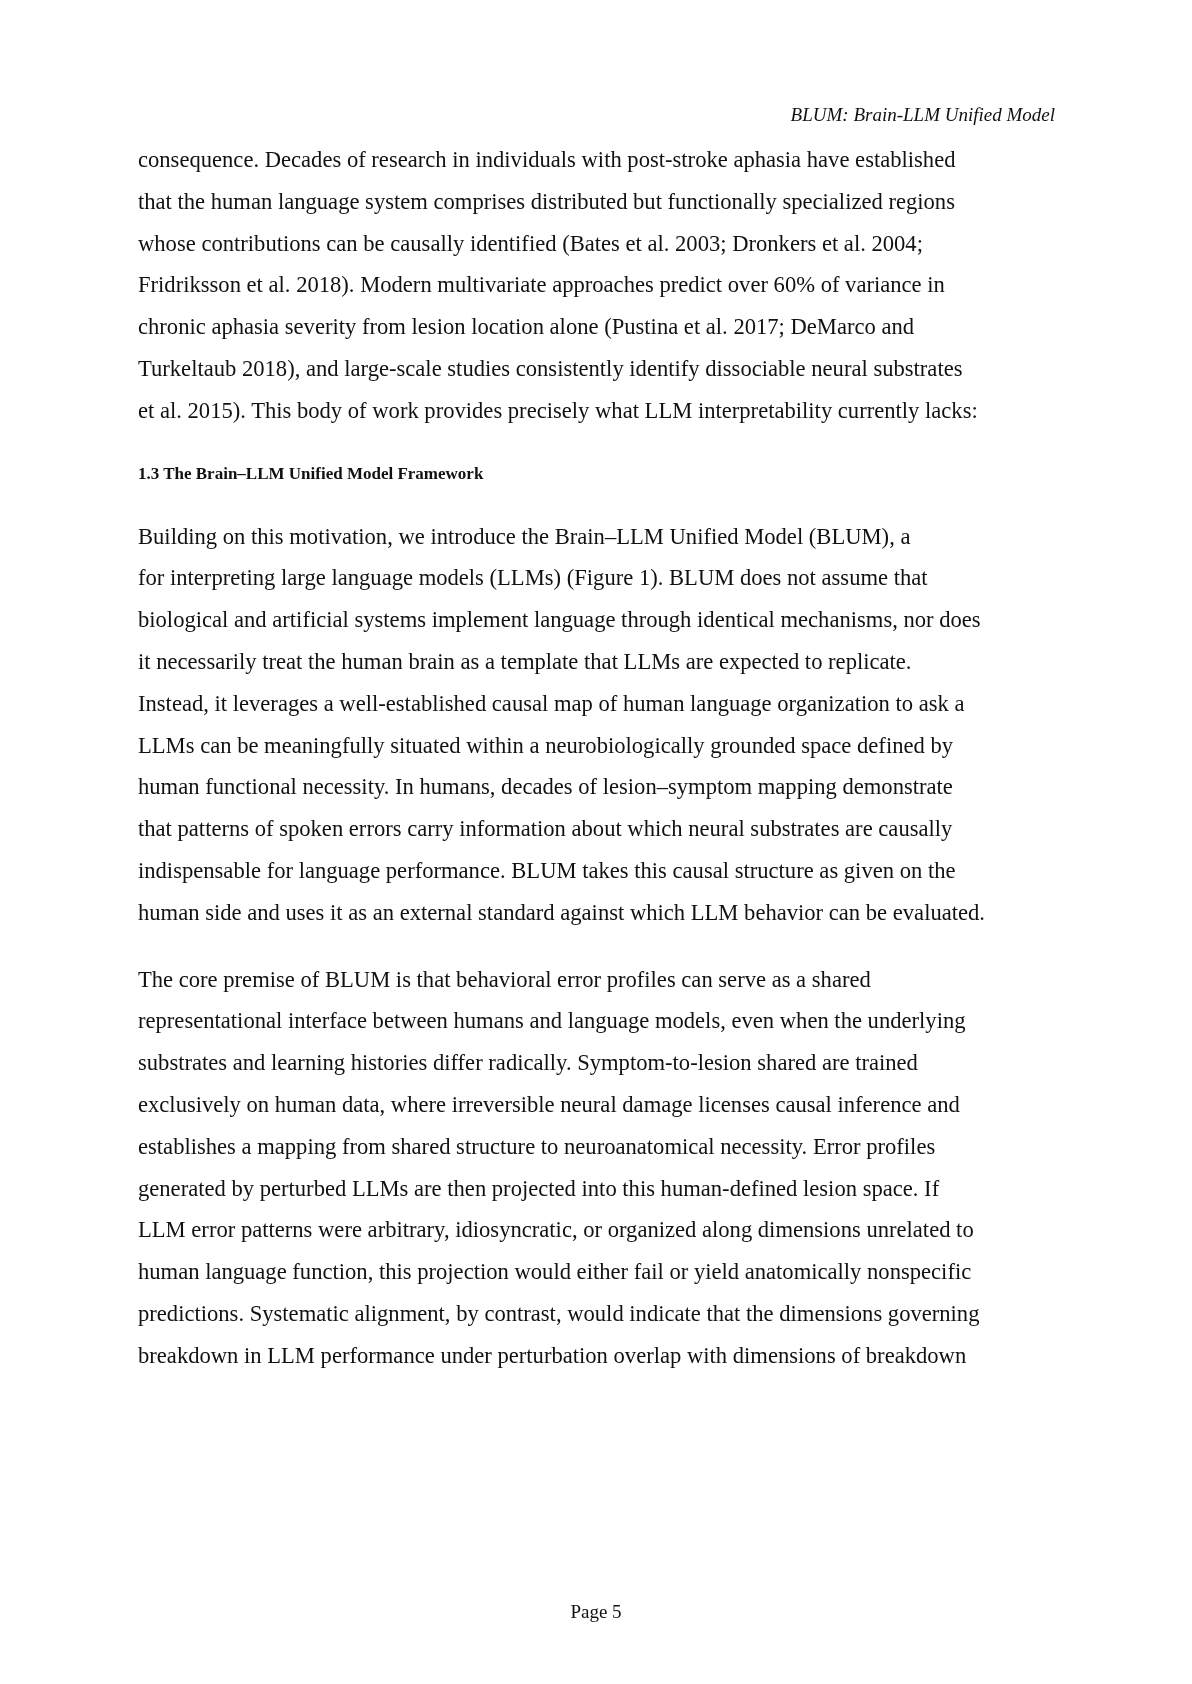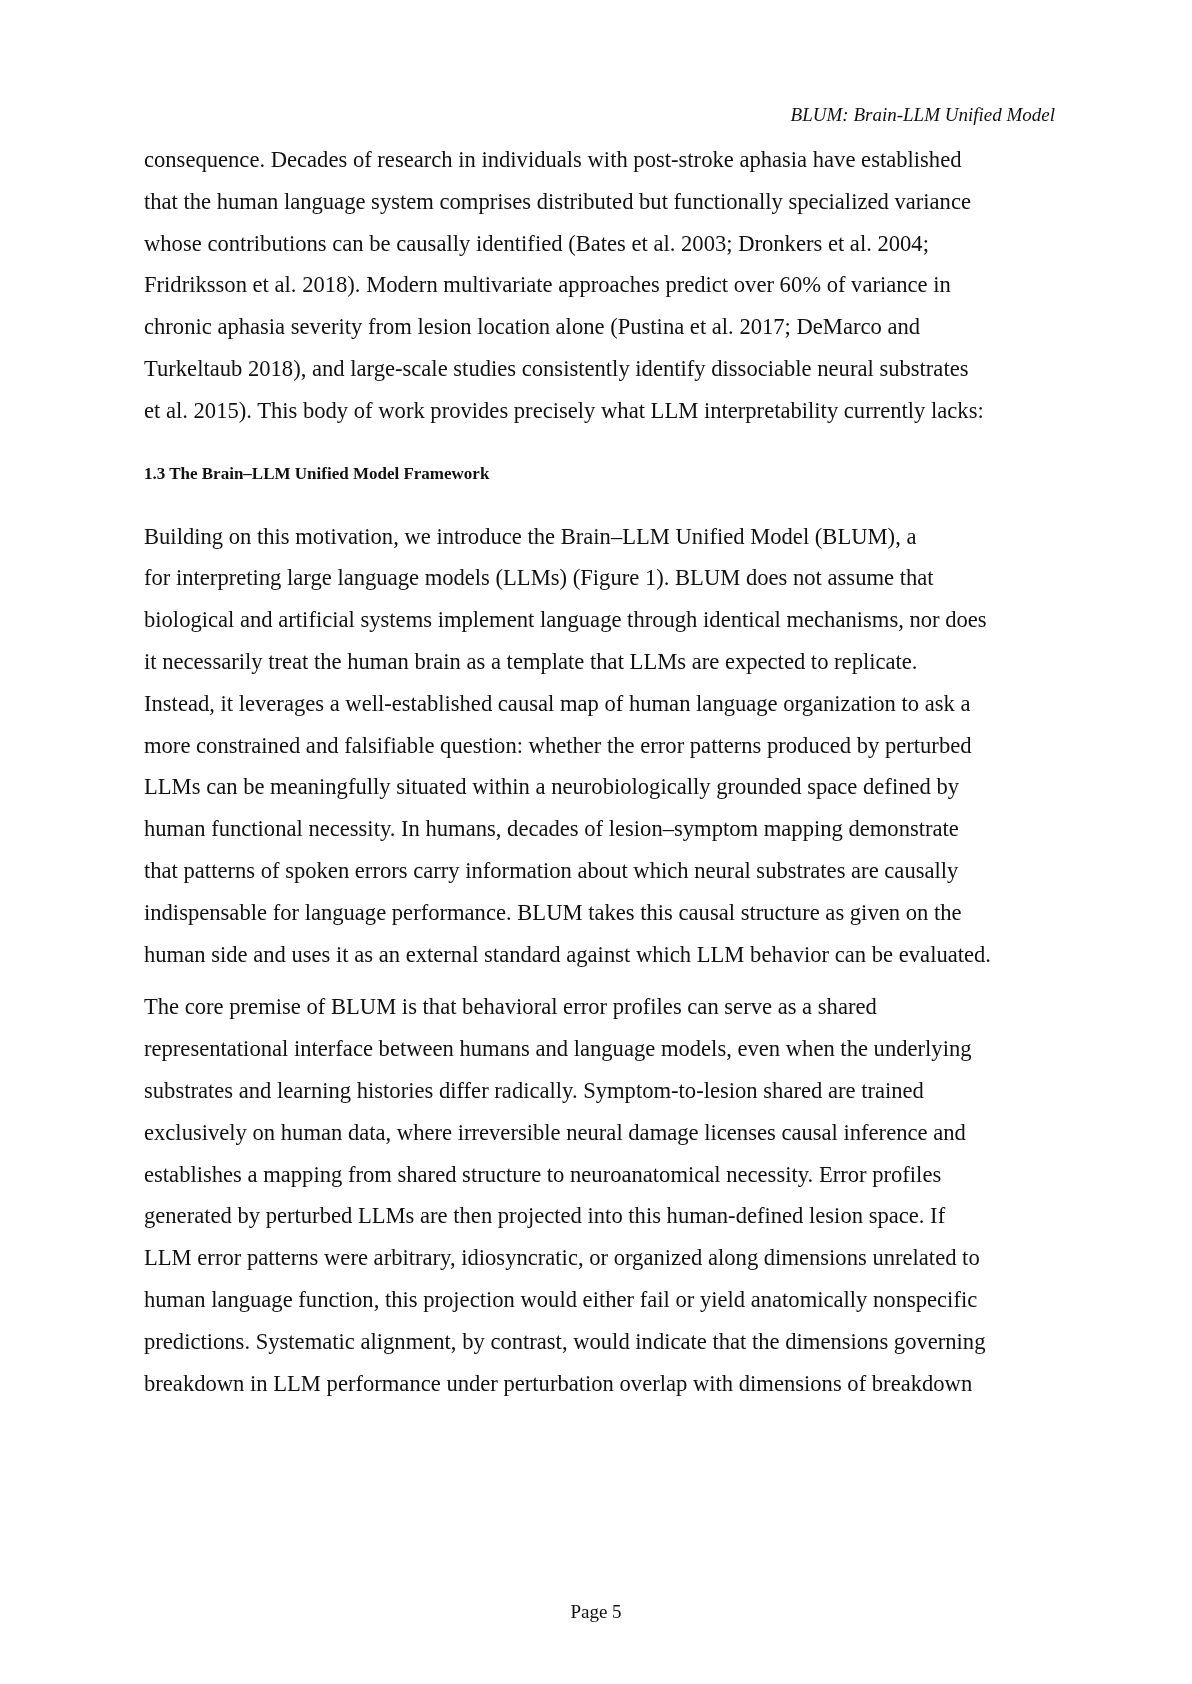--- a/index.html
+++ b/index.html
@@ -19,36 +19,36 @@
       position: absolute;
       top: 68px;
       right: 137px;
       font-size: 19px;
       font-style: italic;
       white-space: nowrap;
       margin-top: 36px;
     }
     .content {
       position: absolute;
-      left: 144px;
+      left: 138px;
       top: 139px;
       width: 915px;
     }
     .line {
       display: block;
       font-size: 22.6px;
       line-height: 41.8px;
       height: 41.8px;
       white-space: nowrap;
     }
     .para {
       margin: 0;
     }
     .para + .para {
-      margin-top: 11px;
+      margin-top: 25px;
     }
     .section-heading {
       font-size: 17px;
       font-weight: bold;
       line-height: 30px;
       margin: 27px 0 27px 0;
       white-space: nowrap;
     }
     .page-number {
       position: absolute;
@@ -60,37 +60,36 @@
     }
   </style>
 </head>
 <body>
 
 <div class="running-header">BLUM: Brain-LLM Unified Model</div>
 
 <div class="content">
   <div class="para" id="para-pre-0">
       <span class="line">consequence. Decades of research in individuals with post-stroke aphasia have established</span>
-      <span class="line">that the human language system comprises distributed but functionally specialized variance</span>
+      <span class="line">that the human language system comprises distributed but functionally specialized regions</span>
       <span class="line">whose contributions can be causally identified (Bates et al. 2003; Dronkers et al. 2004;</span>
       <span class="line">Fridriksson et al. 2018). Modern multivariate approaches predict over 60% of variance in</span>
       <span class="line">chronic aphasia severity from lesion location alone (Pustina et al. 2017; DeMarco and</span>
       <span class="line">Turkeltaub 2018), and large-scale studies consistently identify dissociable neural substrates</span>
       <span class="line">et al. 2015).  This body of work provides precisely what LLM interpretability currently lacks:</span>
     </div>
 
   <h2 class="section-heading">1.3 The Brain–LLM Unified Model Framework</h2>
 
   <div class="para" id="para-sec-0">
       <span class="line">Building on this motivation, we introduce the Brain–LLM Unified Model (BLUM), a</span>
       <span class="line">for interpreting large language models (LLMs) (Figure 1). BLUM does not assume that</span>
       <span class="line">biological and artificial systems implement language through identical mechanisms, nor does</span>
       <span class="line">it necessarily treat the human brain as a template that LLMs are expected to replicate.</span>
       <span class="line">Instead, it leverages a well-established causal map of human language organization to ask a</span>
-      <span class="line">more constrained and falsifiable question: whether the error patterns produced by perturbed</span>
       <span class="line">LLMs can be meaningfully situated within a neurobiologically grounded space defined by</span>
       <span class="line">human functional necessity. In humans, decades of lesion–symptom mapping demonstrate</span>
       <span class="line">that patterns of spoken errors carry information about which neural substrates are causally</span>
       <span class="line">indispensable for language performance. BLUM takes this causal structure as given on the</span>
       <span class="line">human side and uses it as an external standard against which LLM behavior can be evaluated.</span>
     </div>
   <div class="para" id="para-sec-1">
       <span class="line">The core premise of BLUM is that behavioral error profiles can serve as a shared</span>
       <span class="line">representational interface between humans and language models, even when the underlying</span>
       <span class="line">substrates and learning histories differ radically. Symptom-to-lesion shared are trained</span>

